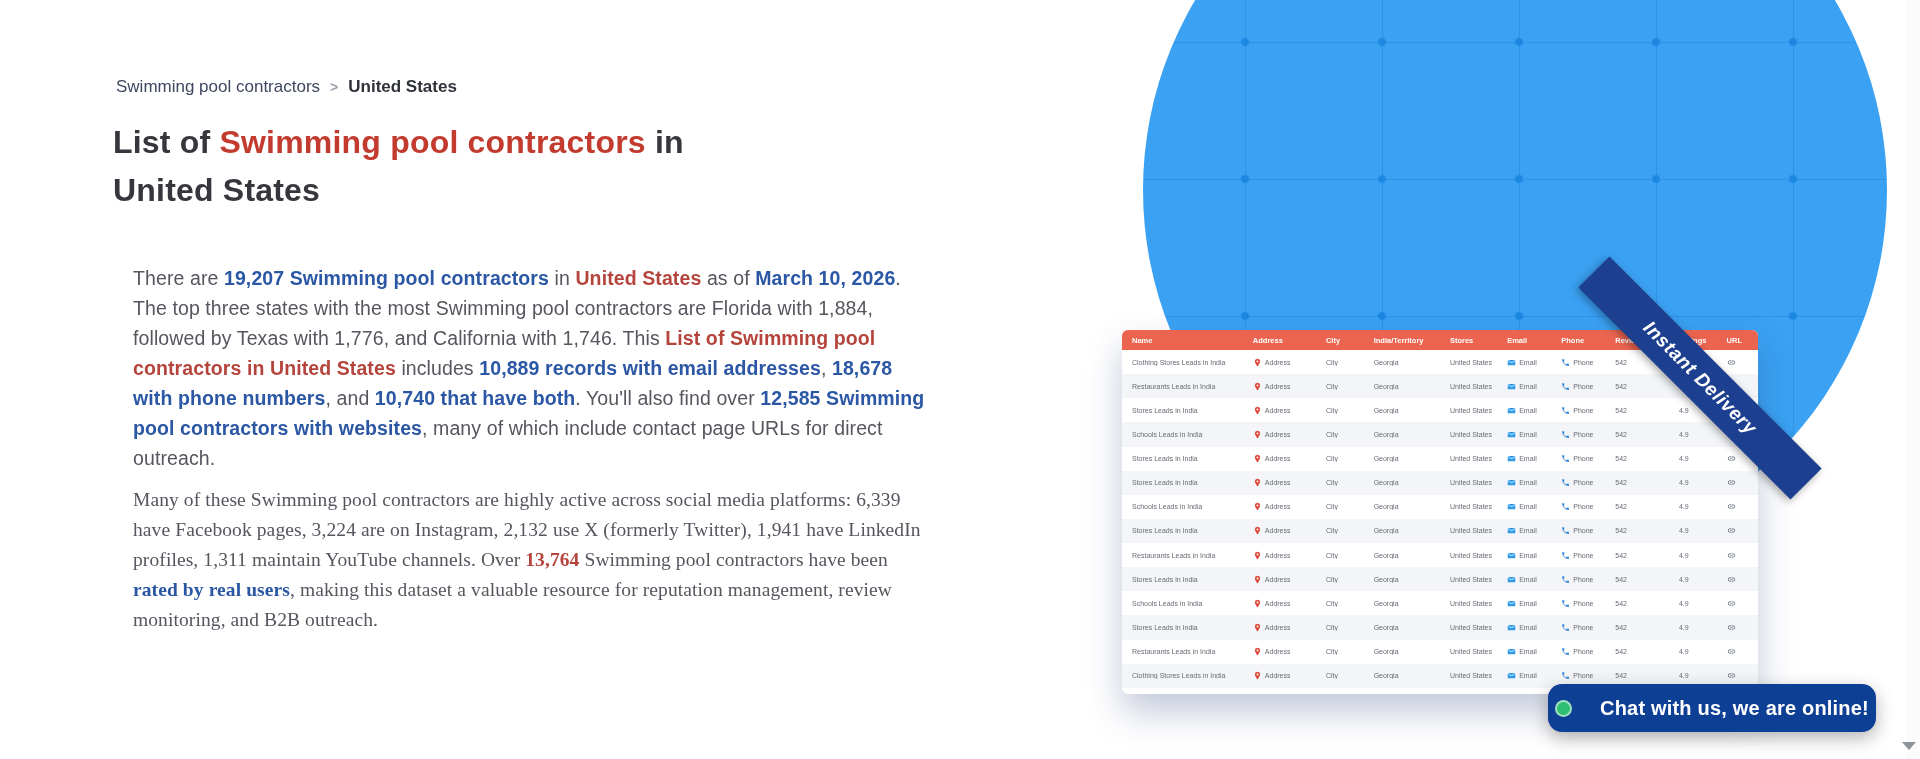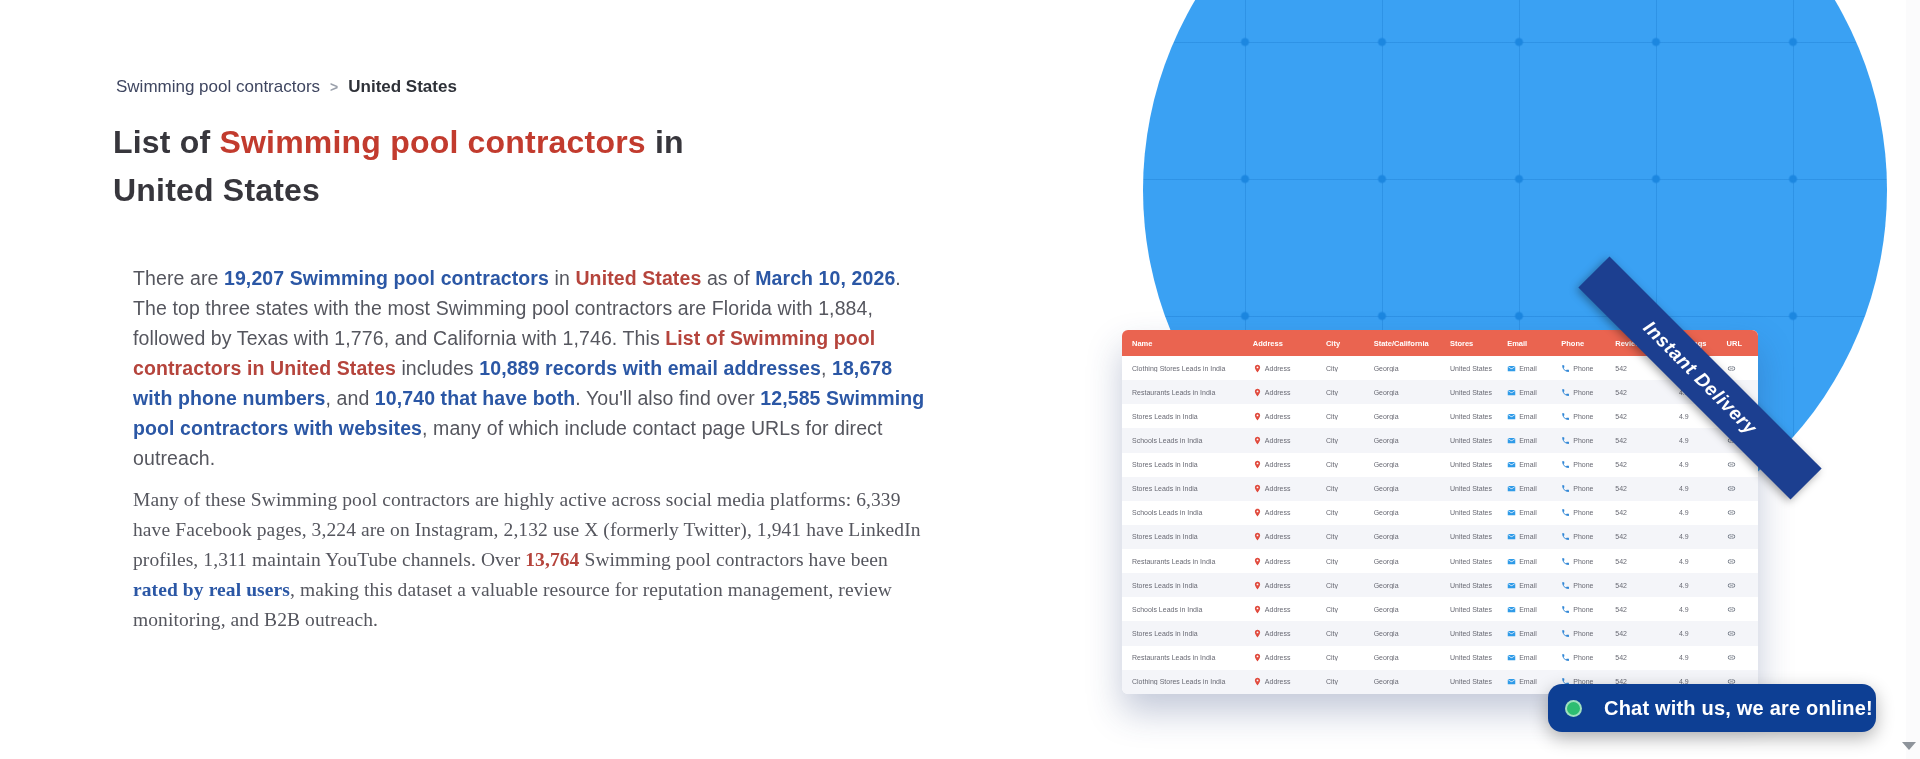--- a/index.html
+++ b/index.html
@@ -47,41 +47,41 @@
   .seg-blue{color:#2b57a5;font-weight:600;}
   .seg-red{color:#b5443c;font-weight:600;}
   
   .table-card{
     position:absolute;left:1122px;top:330px;width:636px;height:364px;
     background:#fff;border-radius:6px;overflow:hidden;z-index:2;
     box-shadow:0 18px 35px rgba(40,60,120,0.28);
   }
   .t-row{display:grid;grid-template-columns:19% 11.5% 7.5% 12% 9% 8.5% 8.5% 10% 7.5% 6.5%;
     align-items:center;}
-  .t-header{height:26px;background:#ea6450;}
+  .t-header{height:20px;background:#ea6450;}
   .t-header .t-cell{color:#ffffff;font-weight:700;font-size:7.5px;}
   .t-body .t-row{height:24.14px;background:#ffffff;}
   .t-body .t-row.alt{background:#f4f5f9;}
   .t-cell{font-size:7px;color:#696a74;padding-left:10px;white-space:nowrap;
     overflow:hidden;display:flex;align-items:center;gap:3px;}
   .t-cell svg{flex:0 0 auto;}
   
   .ribbon{
     position:absolute;left:1550px;top:356px;width:300px;height:44px;z-index:3;
     background:#1c3f90;transform:rotate(45deg);
     display:flex;align-items:center;justify-content:center;
     color:#fff;font-size:19px;font-weight:700;letter-spacing:0.6px;
     box-shadow:0 3px 8px rgba(0,0,0,0.35);
     font-style:italic;
   }
   
   .chat{
     position:absolute;left:1548px;top:684px;width:328px;height:48px;z-index:6;
     background:#0d3f94;border-radius:14px;
-    display:flex;align-items:center;gap:22px;padding-left:17px;box-sizing:border-box;
+    display:flex;align-items:center;gap:28px;padding-left:7px;box-sizing:border-box;
     box-shadow:0 6px 18px rgba(0,0,0,0.3);cursor:pointer;
   }
   .chat-dot{
     width:13px;height:13px;border-radius:50%;
     background:#2ebd71;border:2px solid rgba(255,255,255,0.55);
   }
   .chat-label{color:#ffffff;font-size:20px;font-weight:600;letter-spacing:0.2px;}
   
   .scroll-track{
     position:absolute;right:0;top:0;width:14px;height:759px;background:#fbfbfc;z-index:7;
@@ -106,21 +106,21 @@
 <h1><span>List of </span><span class="hl">Swimming pool contractors</span><span> in</span><br><span>United States</span></h1>
 
 <p class="para para-1"><span class="">There are </span><span class="seg-blue">19,207 Swimming pool contractors</span><span class=""> in </span><span class="seg-red">United States</span><span class=""> as of </span><span class="seg-blue">March 10, 2026</span><span class="">. The top three states with the most Swimming pool contractors are Florida with 1,884, followed by Texas with 1,776, and California with 1,746. This </span><span class="seg-red">List of Swimming pool contractors in United States</span><span class=""> includes </span><span class="seg-blue">10,889 records with email addresses</span><span class="">, </span><span class="seg-blue">18,678 with phone numbers</span><span class="">, and </span><span class="seg-blue">10,740 that have both</span><span class="">. You'll also find over </span><span class="seg-blue">12,585 Swimming pool contractors with websites</span><span class="">, many of which include contact page URLs for direct outreach.</span></p>
 <p class="para para-2"><span class="">Many of these Swimming pool contractors are highly active across social media platforms: 6,339 have Facebook pages, 3,224 are on Instagram, 2,132 use X (formerly Twitter), 1,941 have LinkedIn profiles, 1,311 maintain YouTube channels. Over </span><span class="seg-red">13,764</span><span class=""> Swimming pool contractors have been </span><span class="seg-blue">rated by real users</span><span class="">, making this dataset a valuable resource for reputation management, review monitoring, and B2B outreach.</span></p>
 
 <div class="table-card">
   <div class="t-row t-header" id="t-header">
       <div class="t-cell">Name</div>
       <div class="t-cell">Address</div>
       <div class="t-cell">City</div>
-      <div class="t-cell">State/California</div>
+      <div class="t-cell">India/Territory</div>
       <div class="t-cell">Stores</div>
       <div class="t-cell">Email</div>
       <div class="t-cell">Phone</div>
       <div class="t-cell">Review Count</div>
       <div class="t-cell">Ratings</div>
       <div class="t-cell">URL</div>
     </div>
   <div class="t-body" id="t-body">
       <div class="t-row">
         <div class="t-cell">

